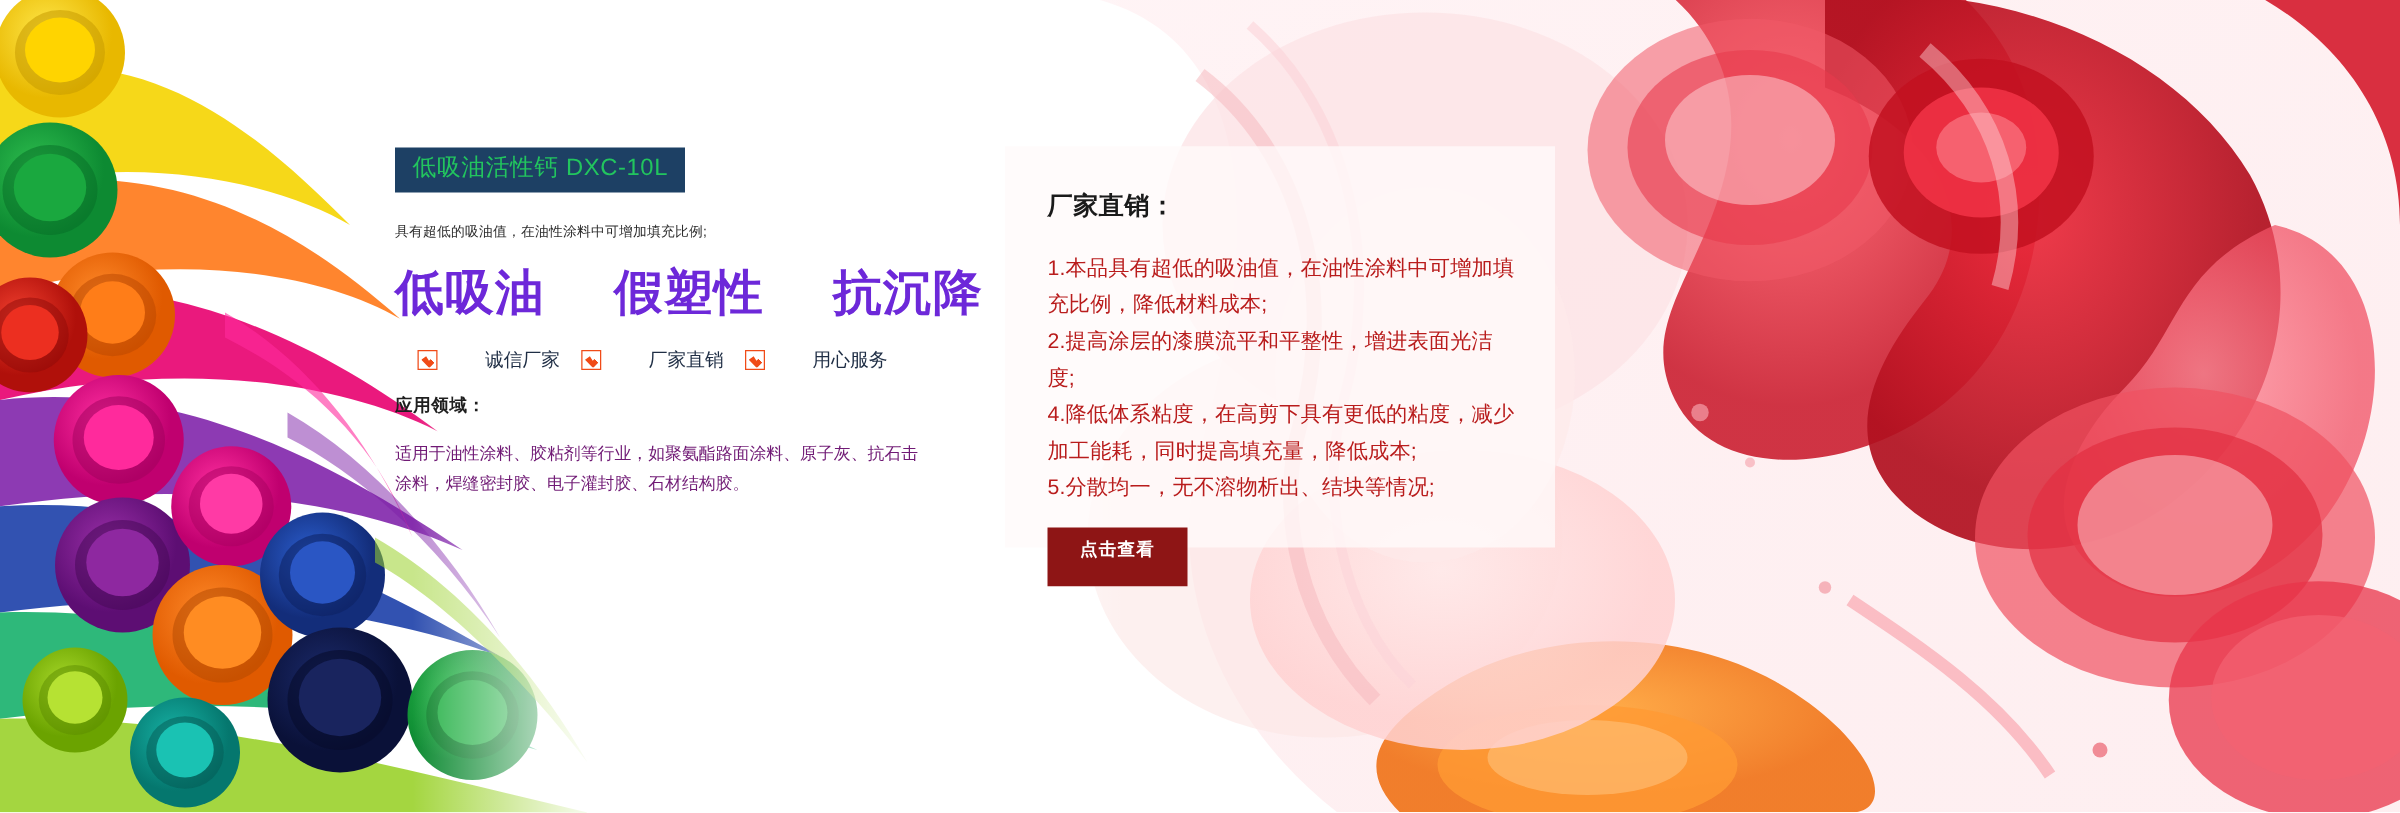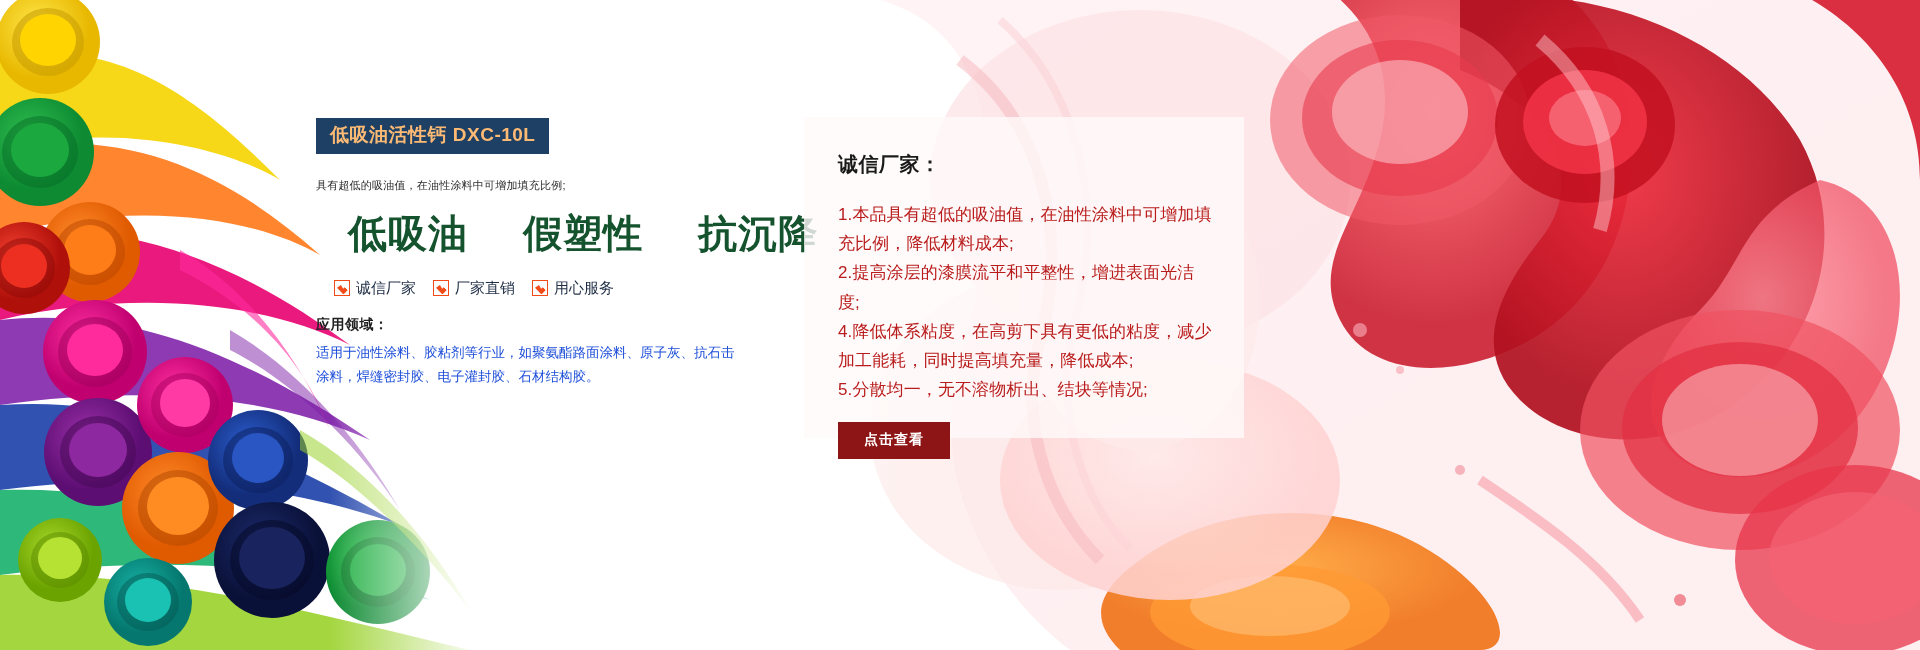--- a/index.html
+++ b/index.html
@@ -55,59 +55,59 @@
   .content-left {
     position: absolute;
     left: 316px;
     top: 118px;
     width: 430px;
     z-index: 30;
   }
   .title-badge {
     display: inline-block;
     background: #1d4064;
-    color: #fdba74;
+    color: #22c55e;
     font-size: 19px;
-    font-weight: bold;
+    font-weight: normal;
     letter-spacing: 0.5px;
     padding: 7px 14px 8px 14px;
     line-height: 1.1;
     white-space: nowrap;
   }
   .subline {
     margin-top: 24px;
     font-size: 11px;
     color: #2c2c2c;
     letter-spacing: 0.2px;
     white-space: nowrap;
   }
   .headline {
     margin-top: 14px;
     font-size: 39px;
     font-weight: bold;
-    color: #14532d;
+    color: #6d28d9;
     letter-spacing: 1px;
     white-space: nowrap;
     font-family: "DejaVu Serif", "Liberation Serif", serif;
-    margin-left: 32px;
   }
   .headline span { display: inline-block; }
   .headline .gap { width: 26px; }
 
   .tags {
     margin-top: 18px;
     display: flex;
     align-items: center;
     padding-left: 18px;
   }
   .tag {
     display: flex;
     align-items: center;
     margin-right: 17px;
     white-space: nowrap;
+    gap: 32px;
   }
   .tag:last-child { margin-right: 16px; }
   .tick {
     width: 16px; height: 16px;
     border: 1.6px solid #f04b18;
     position: relative;
     margin-right: 6px;
     flex: none;
   }
   .tick::after {
@@ -126,24 +126,24 @@
   }
 
   .section-title {
     margin-top: 18px;
     font-size: 14px;
     font-weight: bold;
     color: #1f1f1f;
     letter-spacing: 0.5px;
   }
   .section-body {
-    margin-top: 7px;
+    margin-top: 17px;
     font-size: 13.5px;
     line-height: 1.75;
-    color: #1d4ed8;
+    color: #701a75;
     width: 420px;
   }
 
   
   .panel {
     position: absolute;
     left: 804px;
     top: 117px;
     width: 440px;
     height: 321px;
@@ -168,21 +168,21 @@
     letter-spacing: 0.1px;
   }
   .cta {
     display: inline-block;
     margin-top: 17px;
     background: #8e1515;
     color: #ffffff;
     font-size: 14px;
     font-weight: bold;
     letter-spacing: 1px;
-    padding: 9px 26px 10px 26px;
+    padding: 9px 26px 20px 26px;
     border: none;
     cursor: pointer;
     font-family: "Liberation Sans", sans-serif;
   }
 </style>
 </head>
 <body>
 
 <div class="banner">
 
@@ -402,21 +402,21 @@
         <span class="tag-label">用心服务</span>
       </div>
     </div>
 
     <div class="section-title">应用领域：</div>
 
     <div class="section-body">适用于油性涂料、胶粘剂等行业，如聚氨酯路面涂料、原子灰、抗石击涂料，焊缝密封胶、电子灌封胶、石材结构胶。</div>
   </div>
 
   <div class="panel">
-    <div class="panel-title">诚信厂家：</div>
+    <div class="panel-title">厂家直销：</div>
 
     <ul class="panel-list">
       <li>1.本品具有超低的吸油值，在油性涂料中可增加填充比例，降低材料成本;</li>
       <li>2.提高涂层的漆膜流平和平整性，增进表面光洁度;</li>
       <li>4.降低体系粘度，在高剪下具有更低的粘度，减少加工能耗，同时提高填充量，降低成本;</li>
       <li>5.分散均一，无不溶物析出、结块等情况;</li>
     </ul>
 
     <button class="cta">点击查看</button>
   </div>

